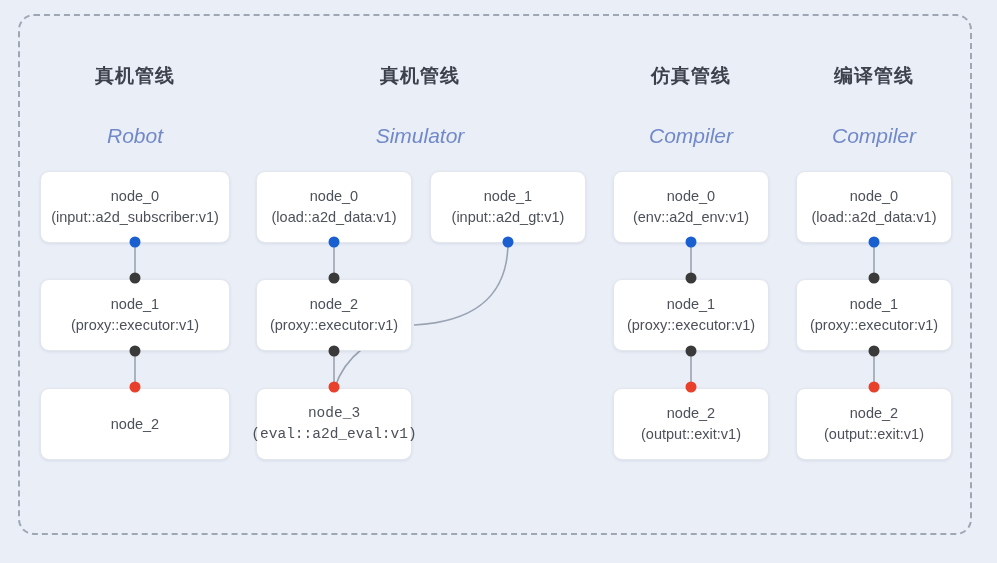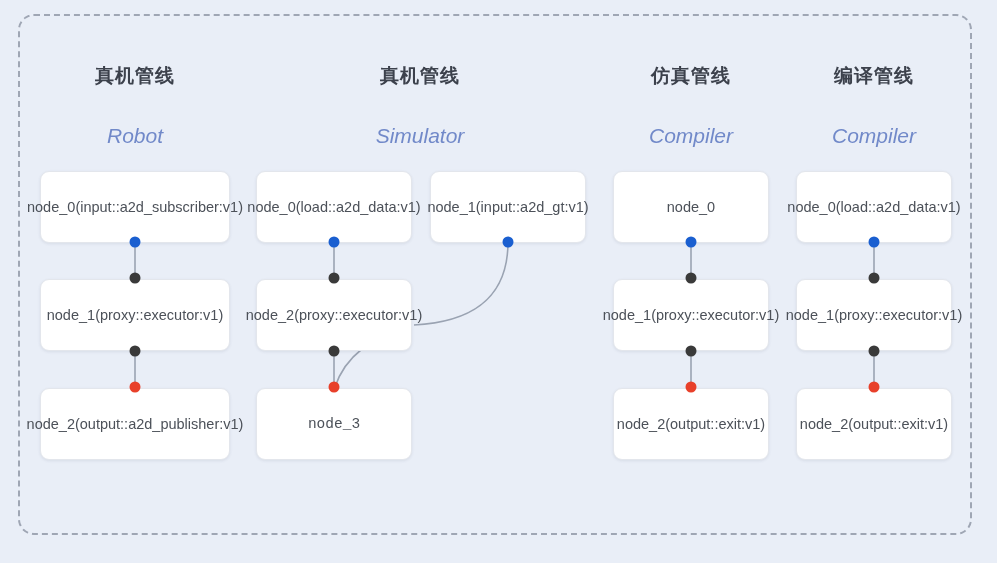--- a/index.html
+++ b/index.html
@@ -67,21 +67,21 @@
   }
 
   .node {
     position: absolute;
     box-sizing: border-box;
     background: #ffffff;
     border: 1px solid #e3e6ec;
     border-radius: 9px;
     box-shadow: 0 1px 3px rgba(60, 70, 95, 0.10);
     display: flex;
-    flex-direction: row;
+    flex-direction: column;
     align-items: center;
     justify-content: center;
     line-height: 1.42;
   }
   .node-title {
     font-size: 14.5px;
     color: #4c5159;
     white-space: nowrap;
   }
   .node-sub {
@@ -147,21 +147,20 @@
 
   <div class="node" style="left:40px; top:279px; width:190px; height:72px;">
     <div class="node-title">node_1</div>
     <div class="node-sub">(proxy::executor:v1)</div>
   </div>
   <div class="port port-dark" style="left:135px; top:278px;"></div>
   <div class="port port-dark" style="left:135px; top:351px;"></div>
 
   <div class="node" style="left:40px; top:388px; width:190px; height:72px;">
     <div class="node-title">node_2</div>
-    <div class="node-sub">(output::a2d_publisher:v1)</div>
   </div>
   <div class="port port-red" style="left:135px; top:387px;"></div>
 
   <div class="node" style="left:256px; top:171px; width:156px; height:72px;">
     <div class="node-title">node_0</div>
     <div class="node-sub">(load::a2d_data:v1)</div>
   </div>
   <div class="port port-blue" style="left:334px; top:242px;"></div>
 
   <div class="node" style="left:430px; top:171px; width:156px; height:72px;">
@@ -172,25 +171,27 @@
 
   <div class="node" style="left:256px; top:279px; width:156px; height:72px;">
     <div class="node-title">node_2</div>
     <div class="node-sub">(proxy::executor:v1)</div>
   </div>
   <div class="port port-dark" style="left:334px; top:278px;"></div>
   <div class="port port-dark" style="left:334px; top:351px;"></div>
 
   <div class="node" style="left:256px; top:388px; width:156px; height:72px;font-family:Liberation Mono, monospace;">
     <div class="node-title">node_3</div>
+    <div class="node-sub">(eval::a2d_eval:v1)</div>
   </div>
   <div class="port port-red" style="left:334px; top:387px;"></div>
 
   <div class="node" style="left:613px; top:171px; width:156px; height:72px;">
     <div class="node-title">node_0</div>
+    <div class="node-sub">(env::a2d_env:v1)</div>
   </div>
   <div class="port port-blue" style="left:691px; top:242px;"></div>
 
   <div class="node" style="left:613px; top:279px; width:156px; height:72px;">
     <div class="node-title">node_1</div>
     <div class="node-sub">(proxy::executor:v1)</div>
   </div>
   <div class="port port-dark" style="left:691px; top:278px;"></div>
   <div class="port port-dark" style="left:691px; top:351px;"></div>
 

